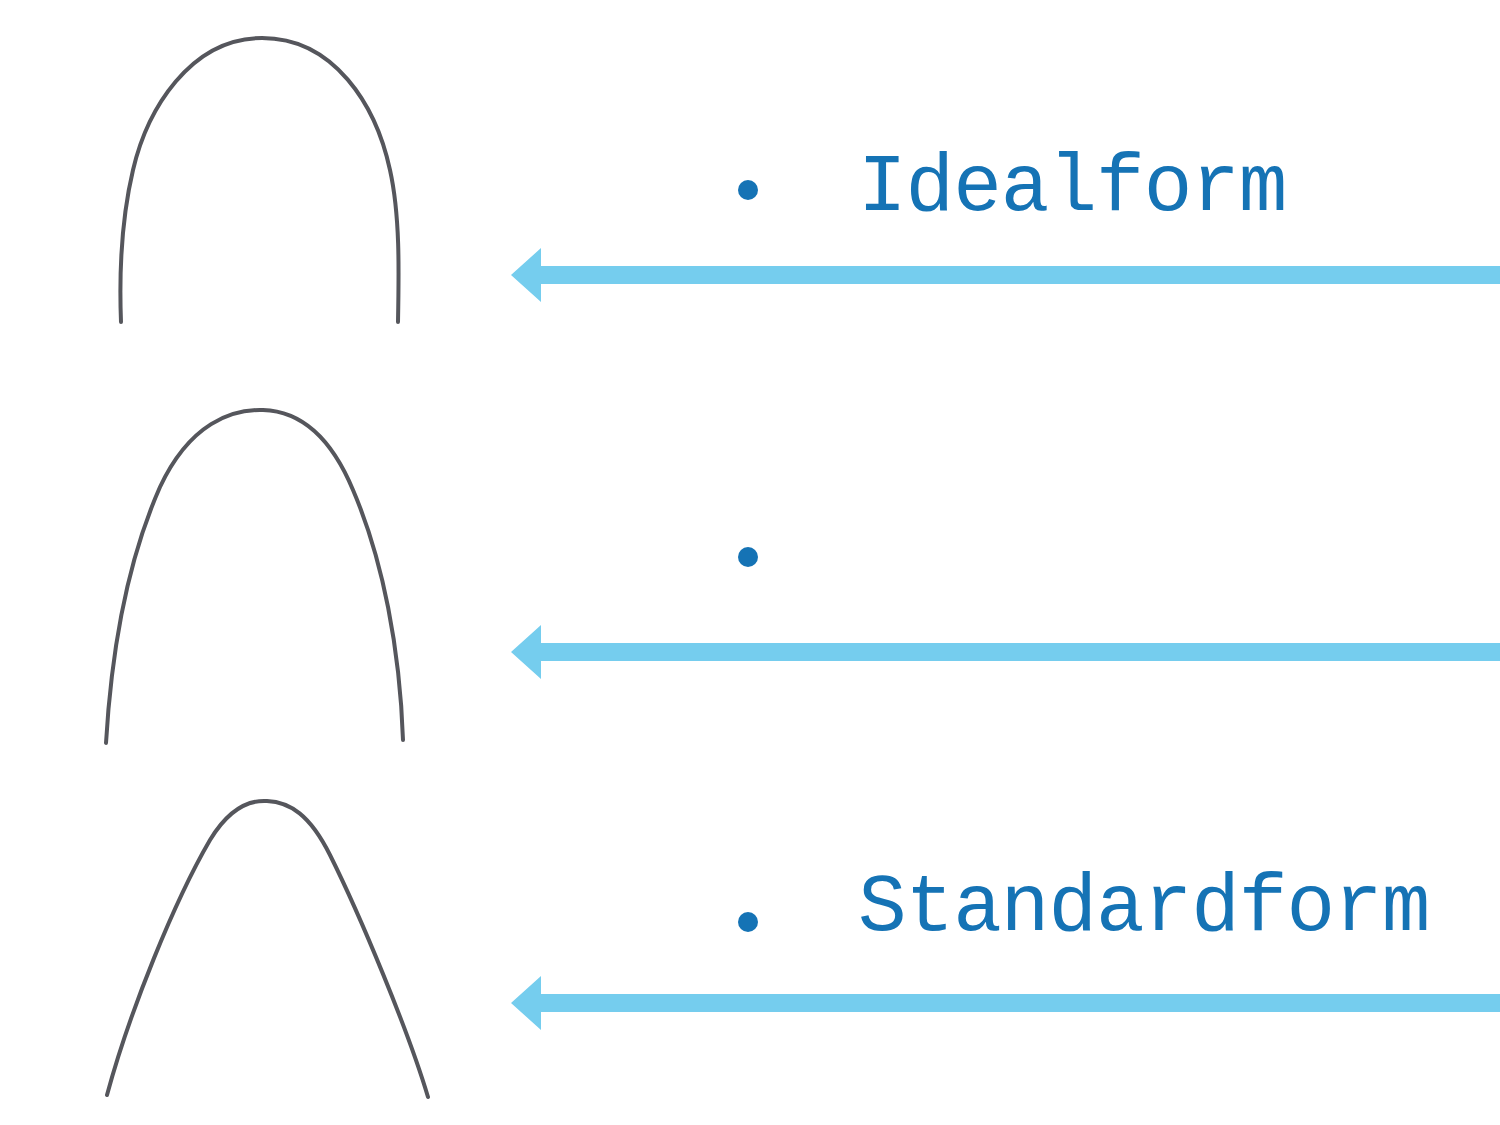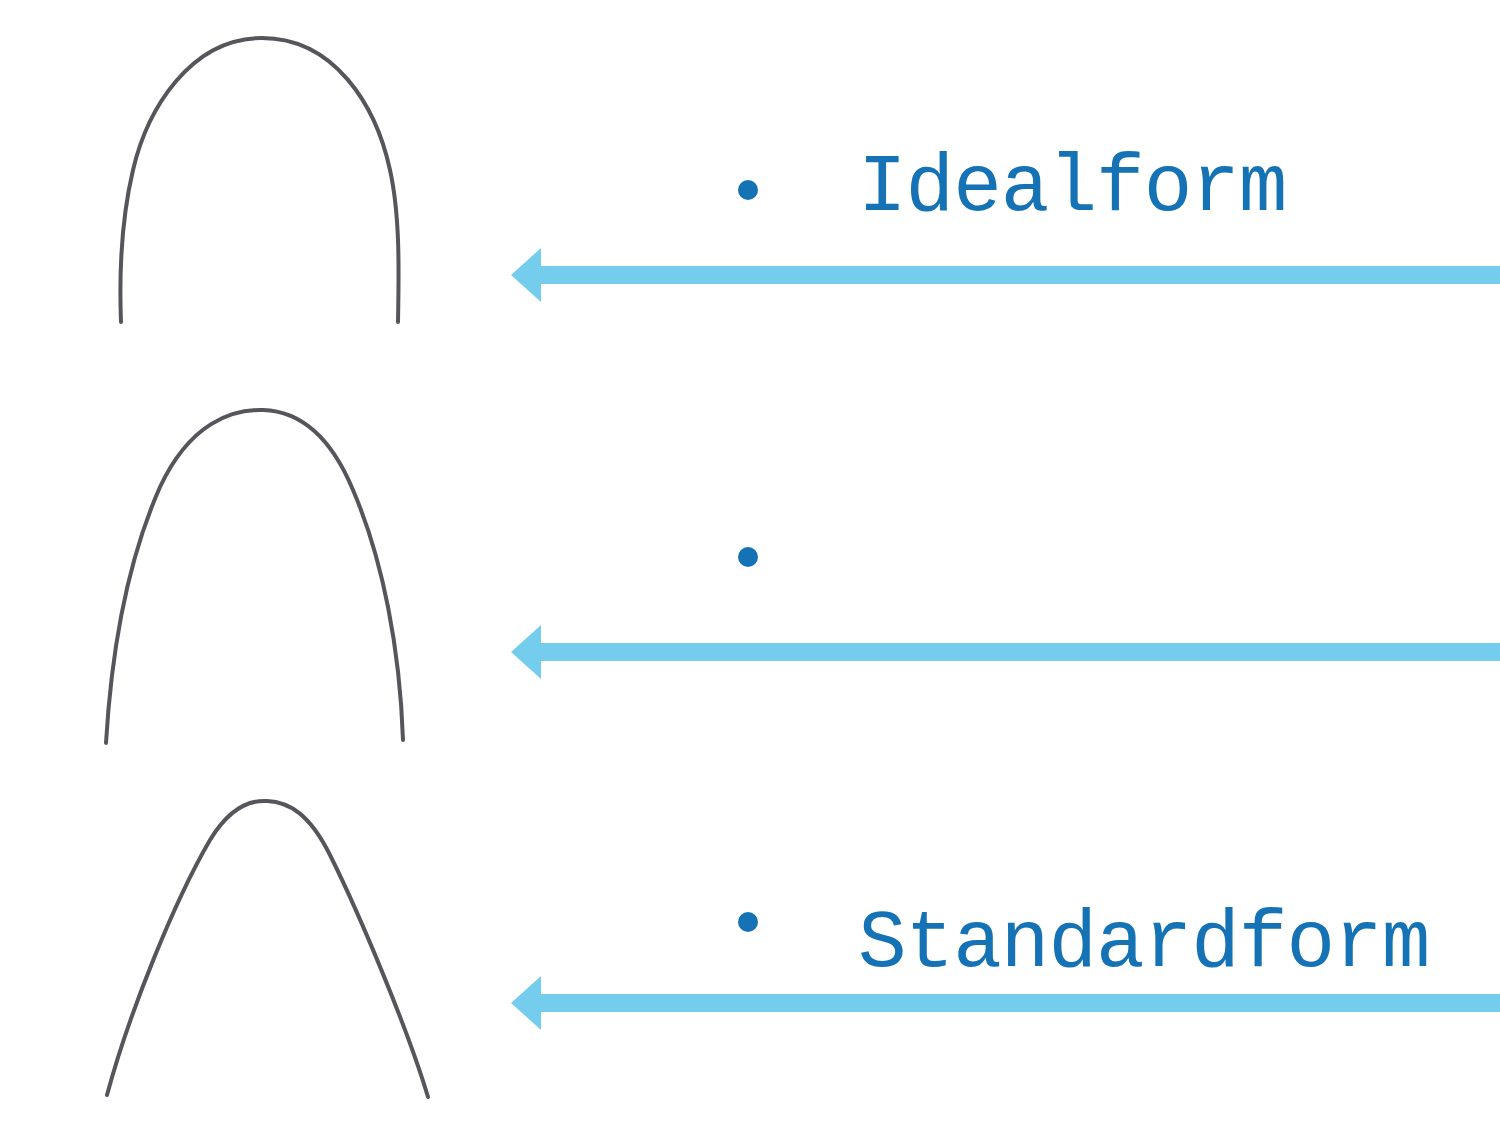--- a/index.html
+++ b/index.html
@@ -46,21 +46,21 @@
   .label-1{left:858px;top:148px;}
   .arrow-1{left:505px;top:245px;}
   
   .wire-2{left:88px;top:398px;}
   .bullet-2{left:738px;top:547px;}
   .label-2{left:858px;top:516px;}
   .arrow-2{left:505px;top:622px;}
   
   .wire-3{left:93px;top:788px;}
   .bullet-3{left:738px;top:912px;}
-  .label-3{left:858px;top:904px;}
+  .label-3{left:858px;top:868px;}
   .arrow-3{left:505px;top:973px;}
 </style>
 </head>
 <body>
 
 <div class="slide">
 
   <svg class="wire wire-1" width="320" height="312" viewBox="0 0 320 312" aria-hidden="true">
     <path d="M 23 304 C 21 252, 23 203, 35 152 C 49 92, 92 20, 164 20 C 236 20, 278 87, 292 152 C 302 197, 301 252, 300 304"></path>
   </svg>

